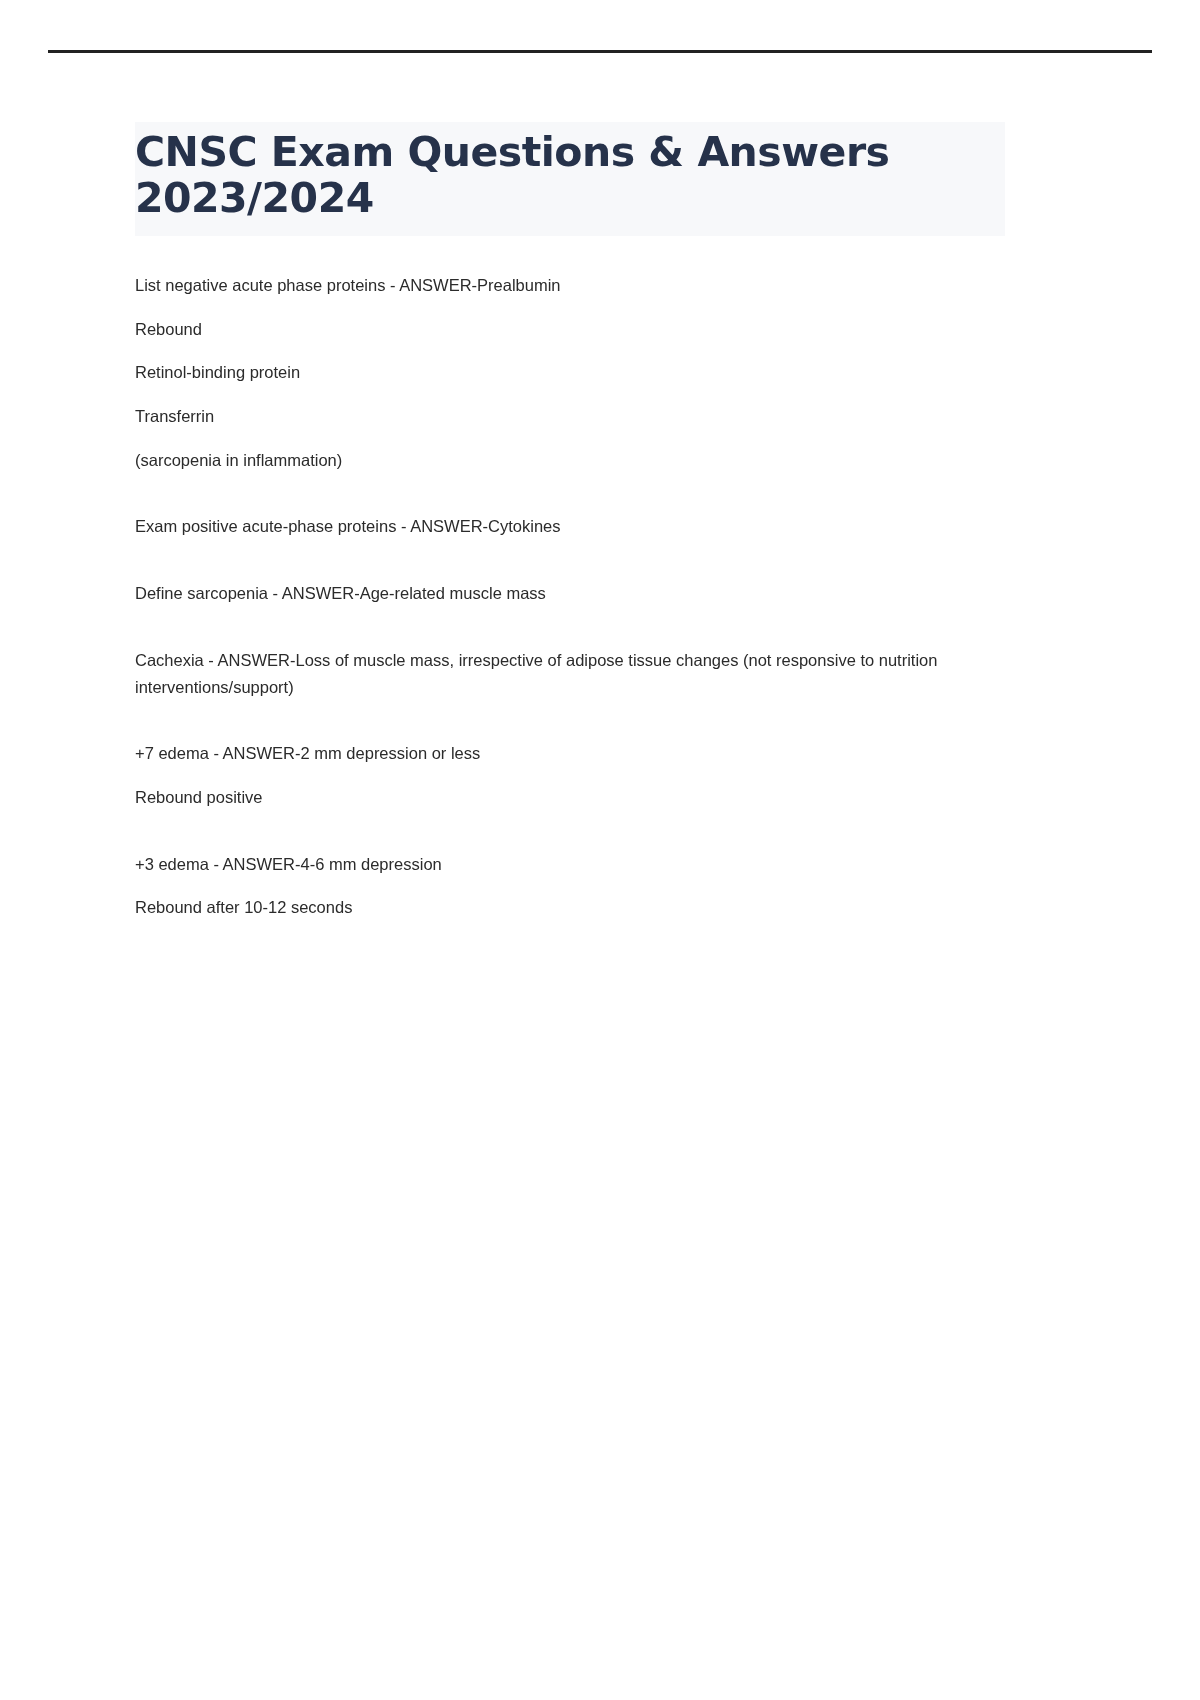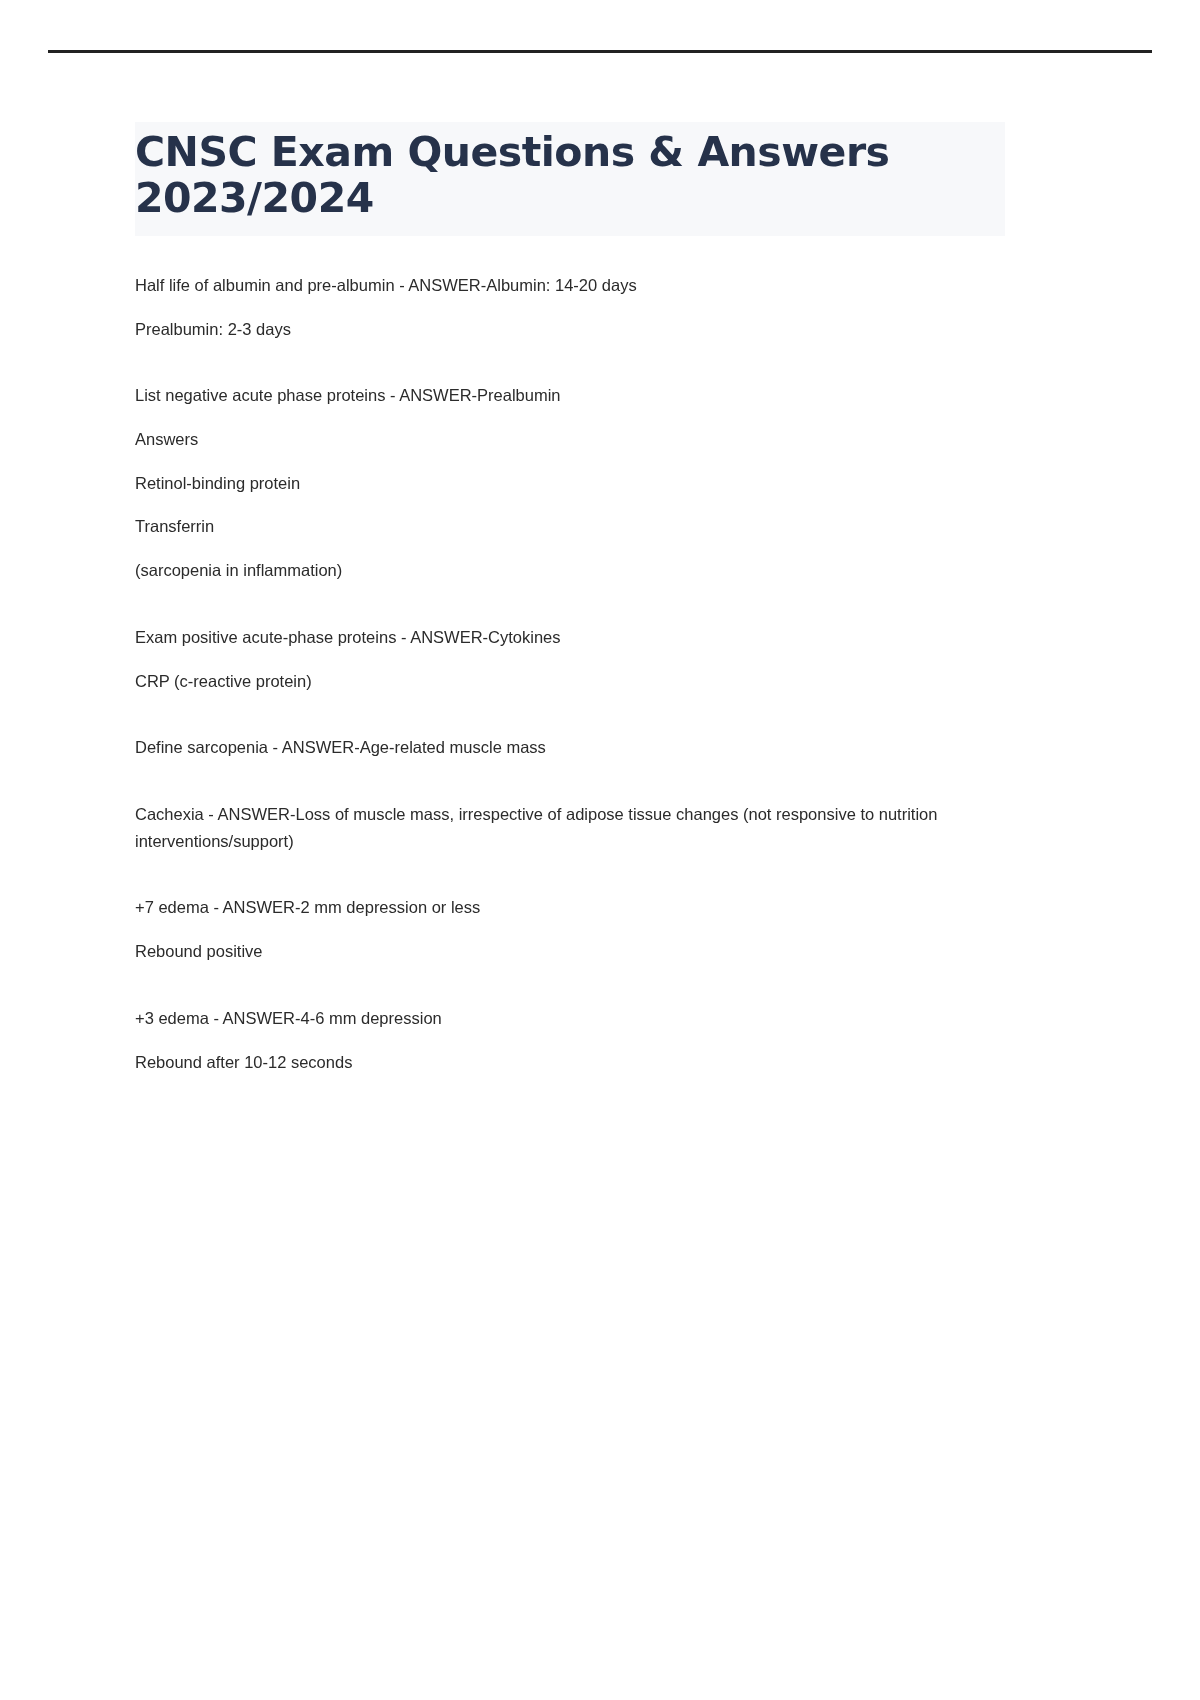--- a/index.html
+++ b/index.html
@@ -75,36 +75,31 @@
   <div class="rule rule-top"></div>
 
   <div class="content">
 
     <div class="title-block">
       <h1 class="doc-title">CNSC Exam Questions &amp; Answers 2023/2024</h1>
     </div>
 
     <div class="body-block">
 
-      <div class="qa-group">
-        <p class="line">Half life of albumin and pre-albumin - ANSWER-Albumin: 14-20 days</p>
-        <p class="line">Prealbumin: 2-3 days</p>
-      </div>
 
       <div class="qa-group">
         <p class="line">List negative acute phase proteins - ANSWER-Prealbumin</p>
-        <p class="line">Answers</p>
+        <p class="line">Rebound</p>
         <p class="line">Retinol-binding protein</p>
         <p class="line">Transferrin</p>
         <p class="line">(sarcopenia in inflammation)</p>
       </div>
 
       <div class="qa-group">
         <p class="line">Exam positive acute-phase proteins - ANSWER-Cytokines</p>
-        <p class="line">CRP (c-reactive protein)</p>
       </div>
 
       <div class="qa-group">
         <p class="line">Define sarcopenia - ANSWER-Age-related muscle mass</p>
       </div>
 
       <div class="qa-group">
         <p class="line">Cachexia - ANSWER-Loss of muscle mass, irrespective of adipose tissue changes (not responsive to nutrition interventions/support)</p>
       </div>
 

